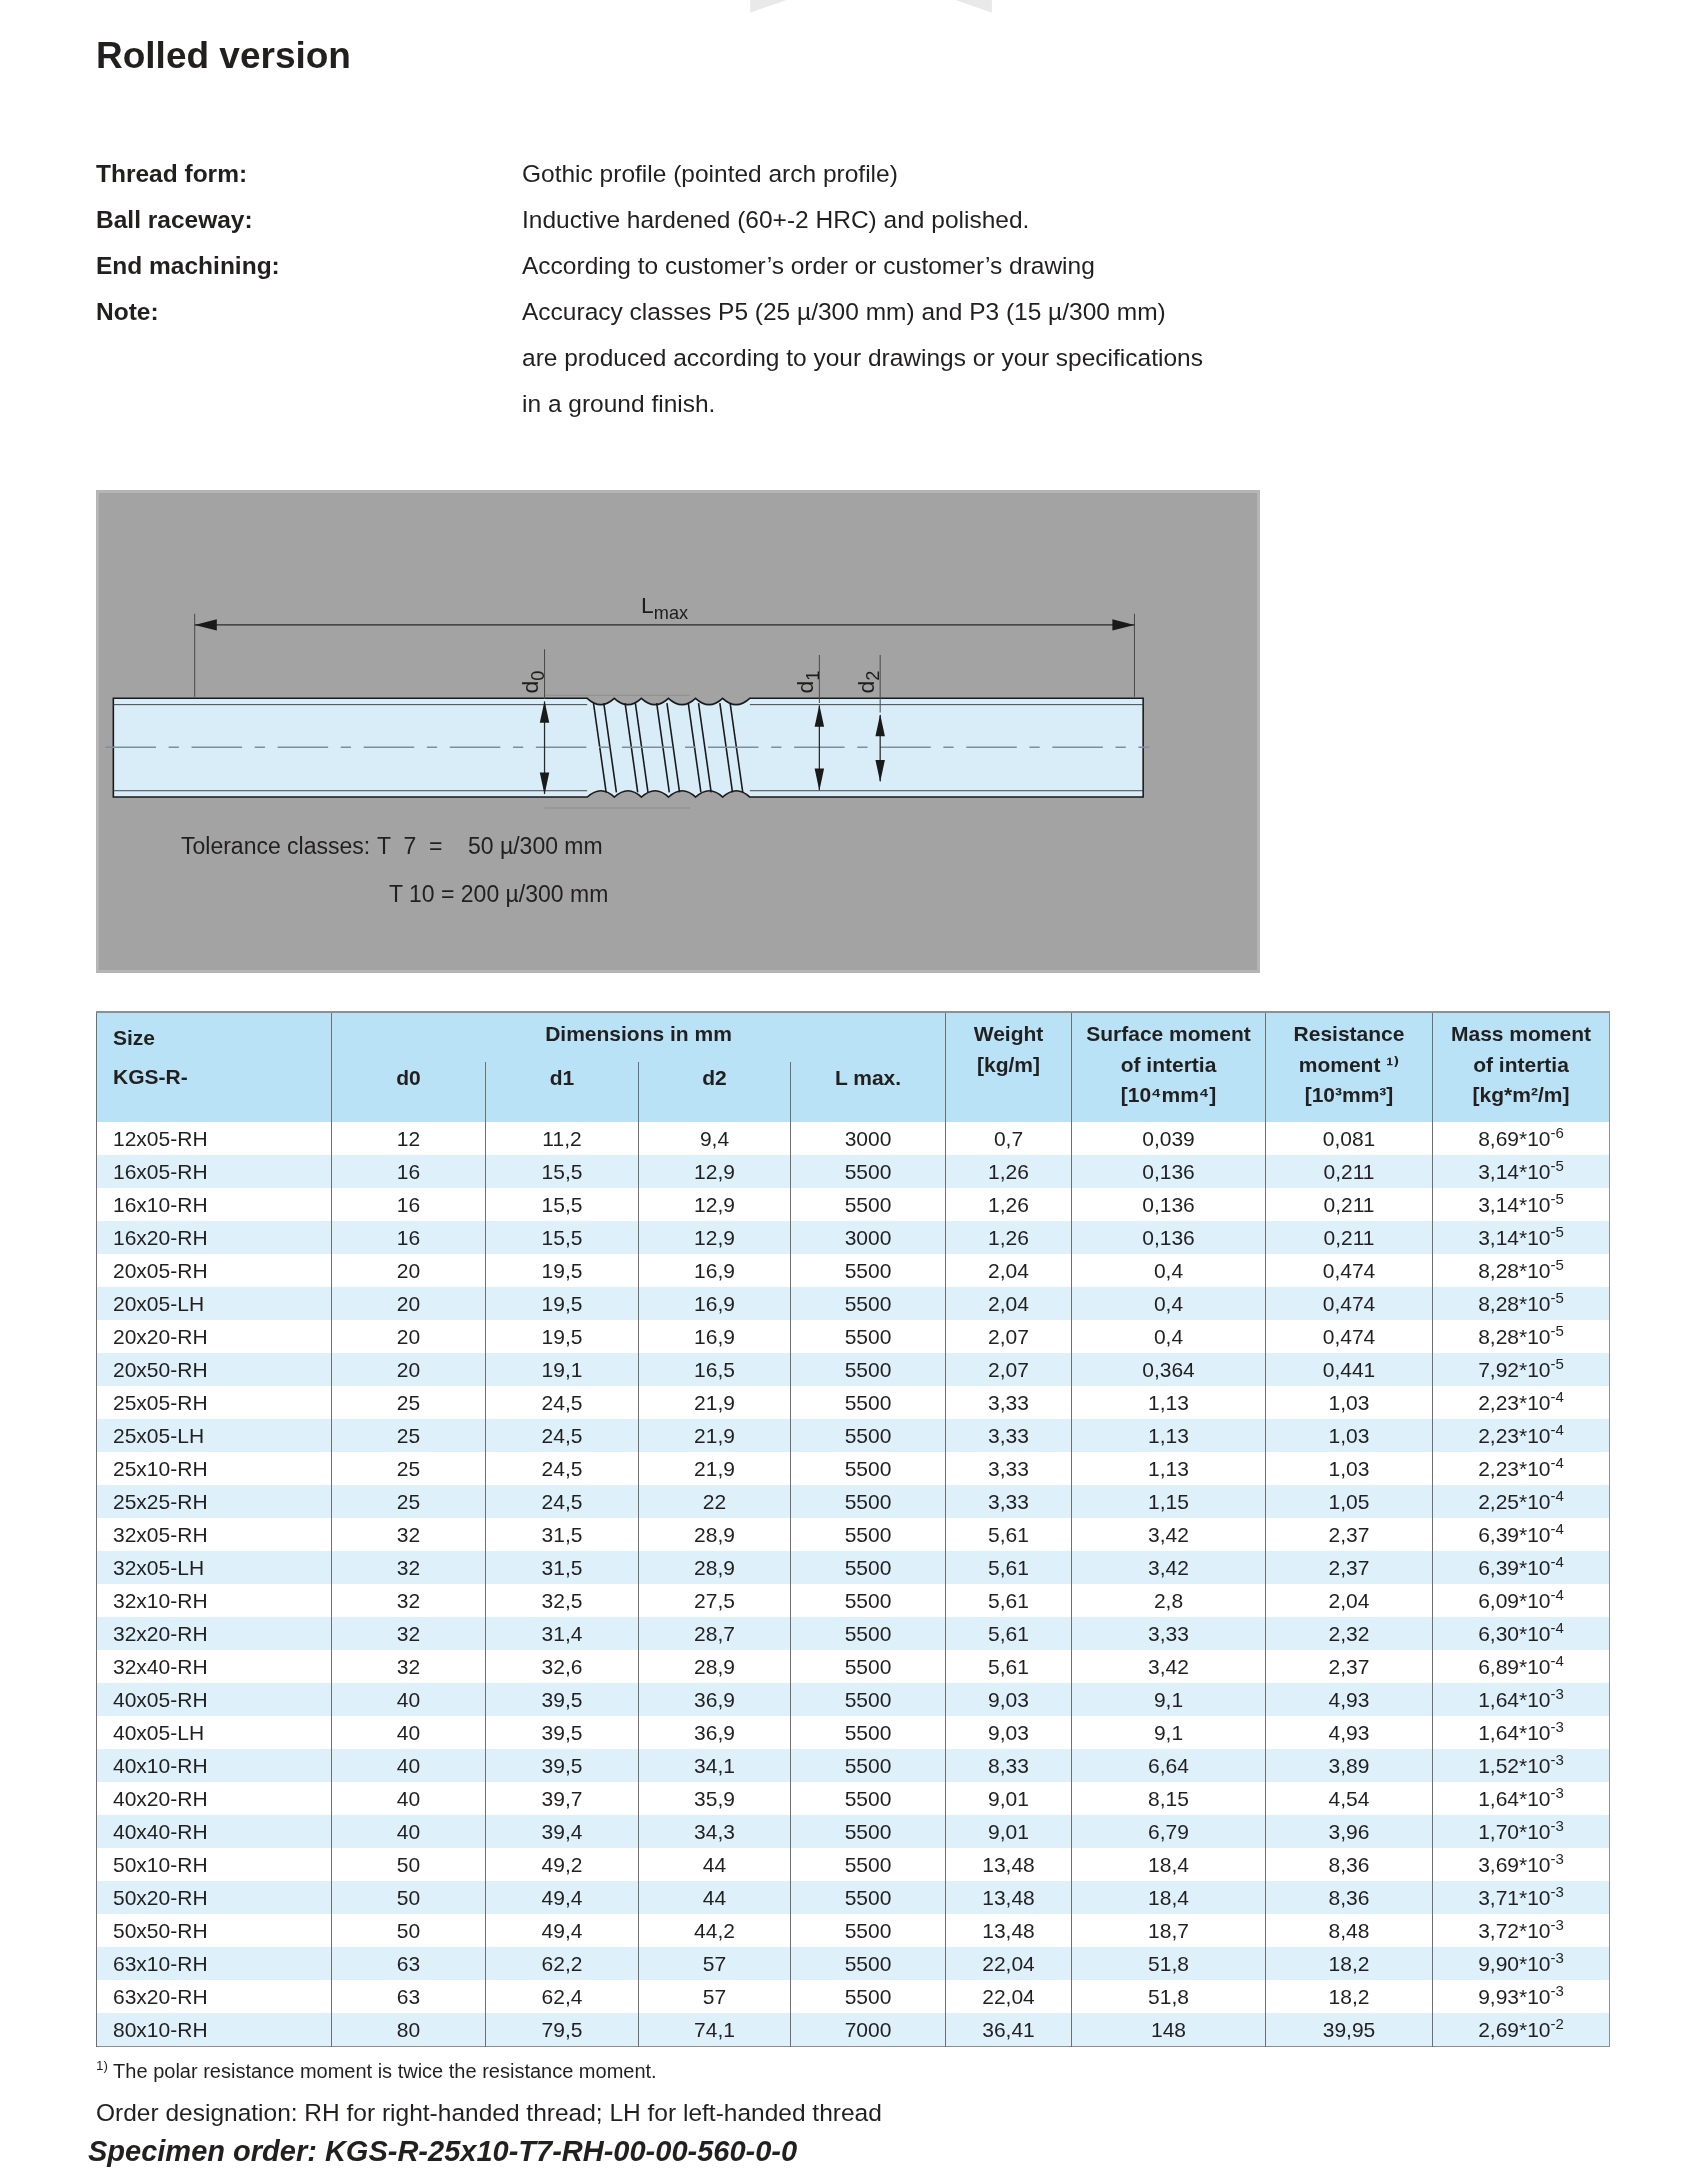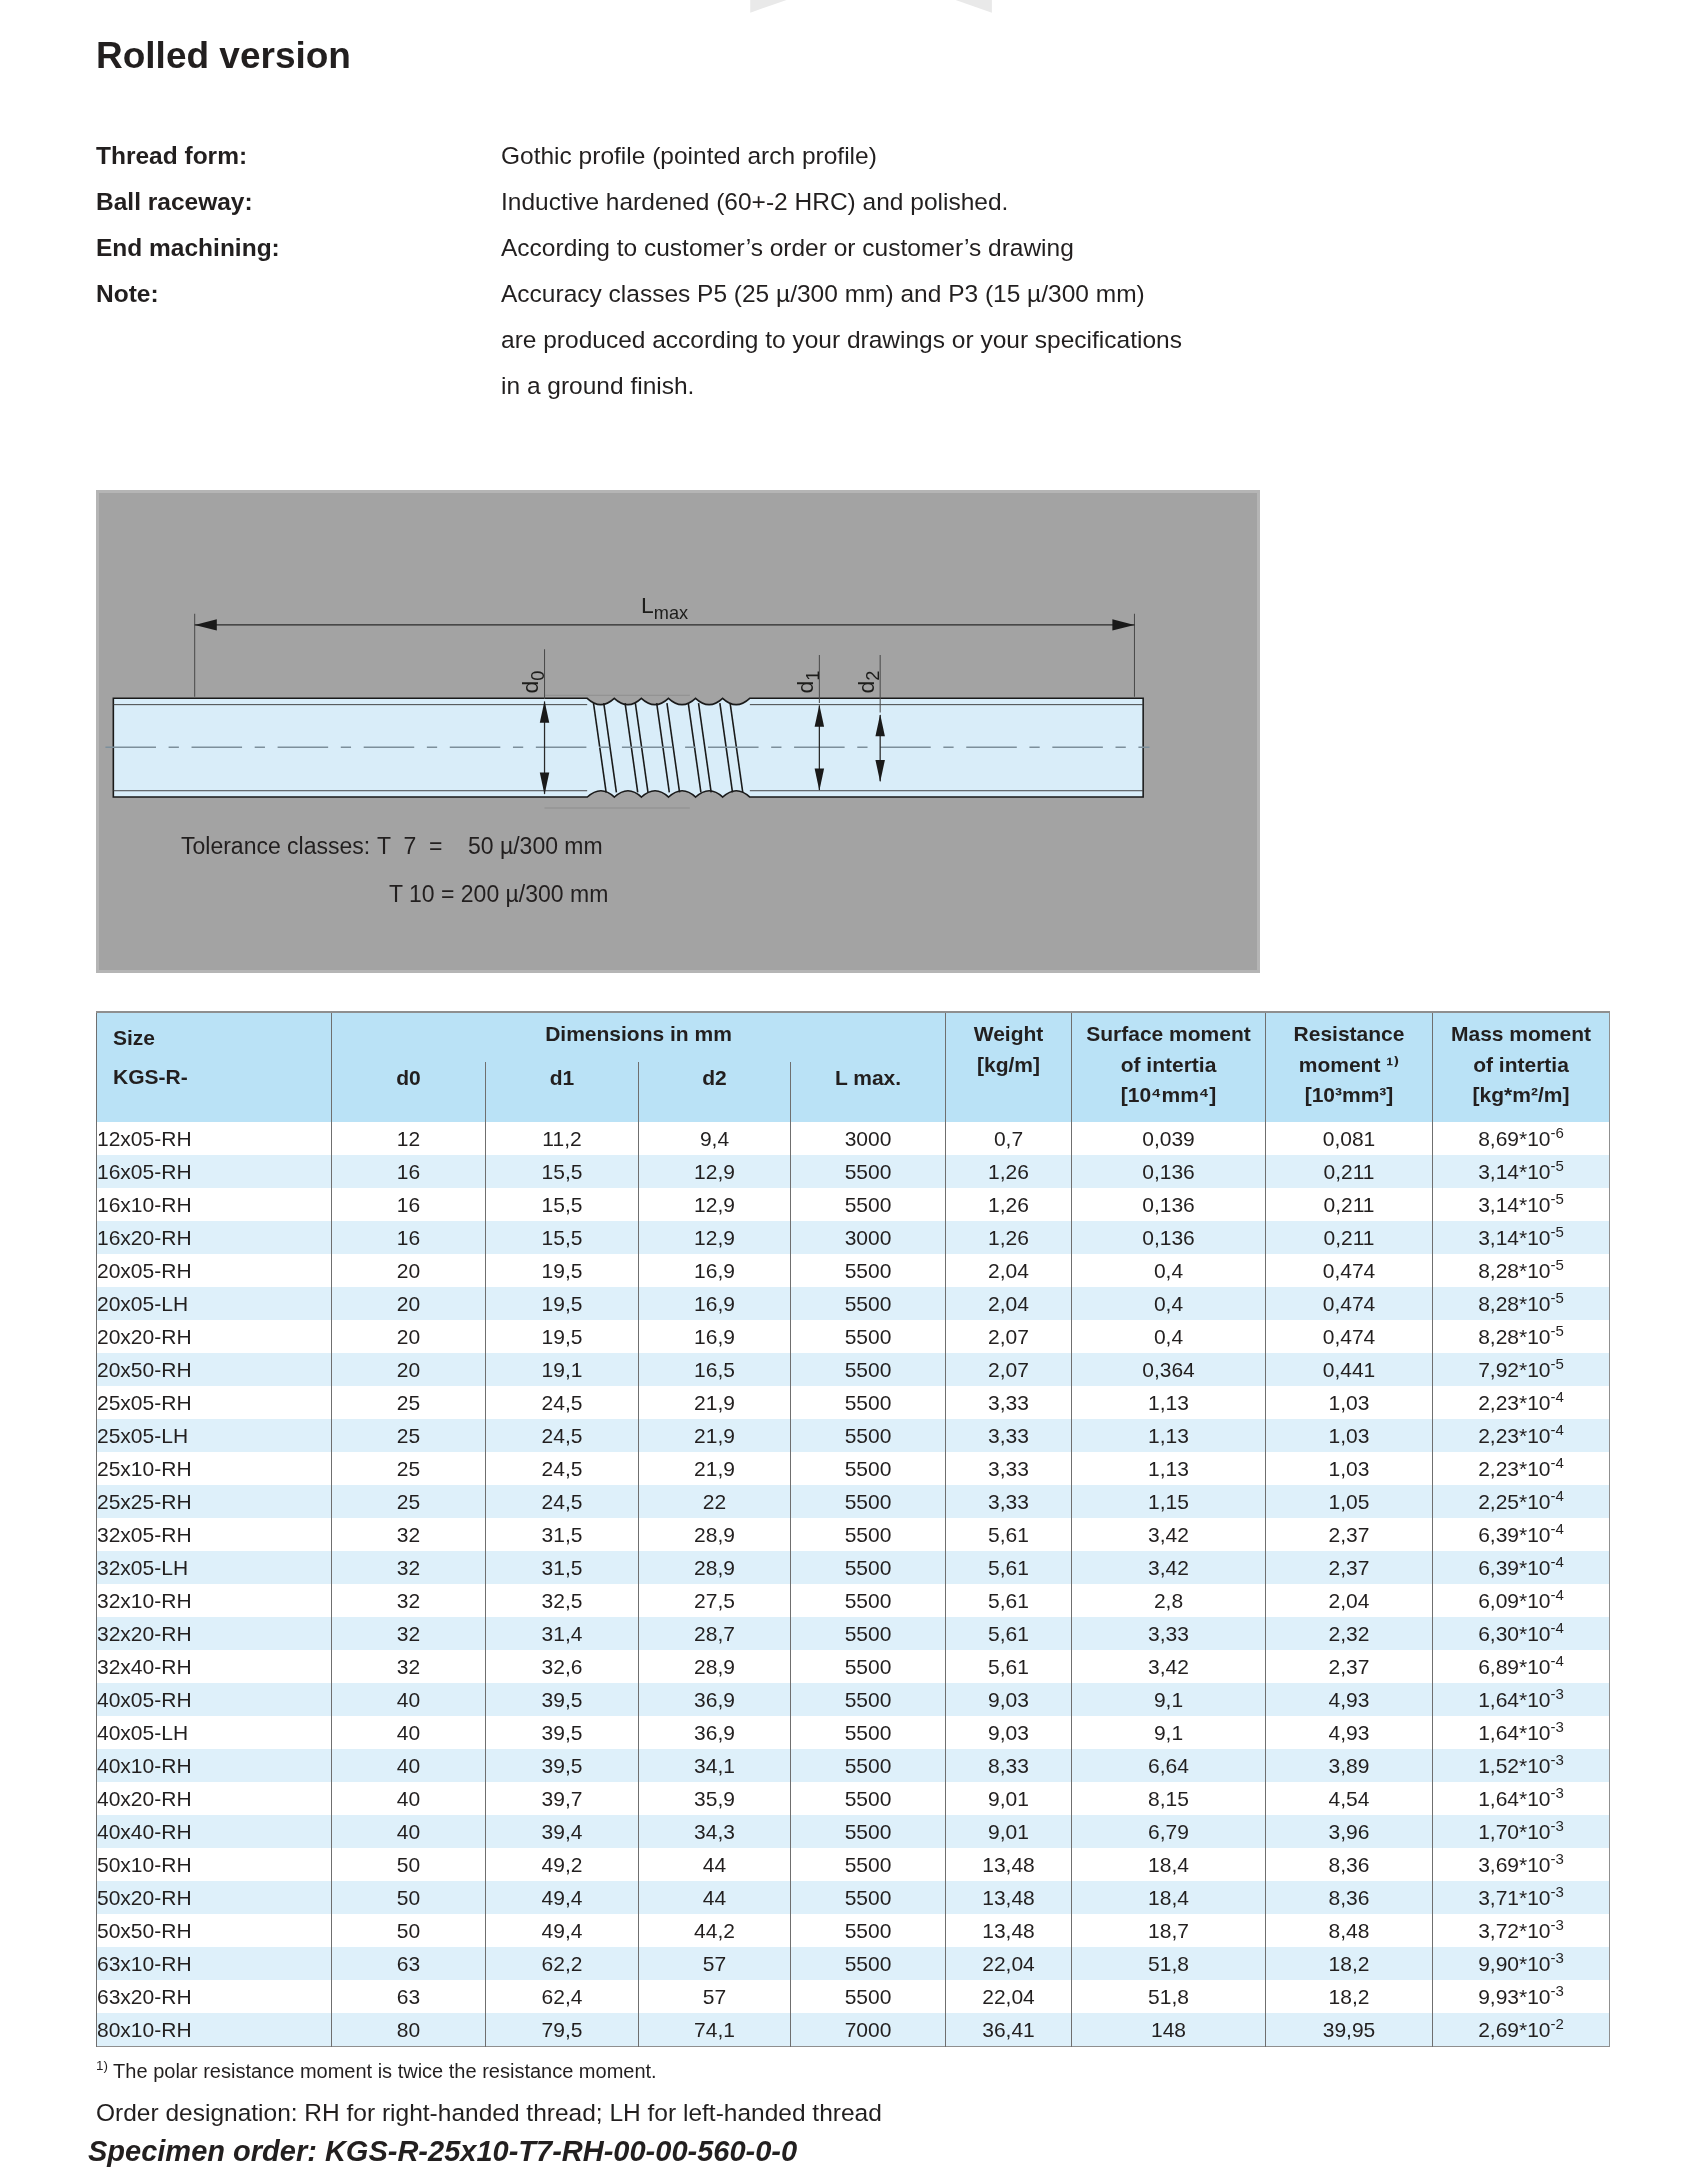--- a/index.html
+++ b/index.html
@@ -13,21 +13,21 @@
   }
   
   .watermark{position:absolute;left:0;top:0;width:1690px;height:19px;}
   
   .title{
     position:absolute;left:96px;top:35px;
     font-size:37px;font-weight:bold;letter-spacing:0;
   }
   
   .specs{position:absolute;left:96px;top:142px;width:1421px;}
-  .spec-row{display:flex;height:46px;align-items:flex-start;}
+  .spec-row{display:flex;height:46px;align-items:flex-end;gap:21px;}
   .spec-label{width:405px;font-size:24.5px;font-weight:bold;flex:0 0 auto;}
   .spec-value{font-size:24.5px;font-weight:normal;}
   
   .figure{
     position:absolute;left:96px;top:490px;
     width:1158px;height:477px;
     border:3.2px solid var(--figure-border,#b5b5b5);
     background:#a3a3a3;
   }
   .figure svg{position:absolute;left:0;top:0;}
@@ -51,21 +51,21 @@
     white-space:pre-line;line-height:1.45;padding-top:6.3px;margin-left:36px;
   }
   .data-table thead th.size-cell{
     text-align:left;padding-left:16px;line-height:1.85;
   }
   .data-table thead tr.r1 th{height:43px;}
   .data-table thead tr.r2 th{height:57px;padding-top:3.2px;line-height:1.2;}
   .data-table tbody td{
     height:33px;text-align:center;vertical-align:middle;background:#ffffff;
   }
-  .data-table tbody td.size{text-align:left;}
+  .data-table tbody td.size{text-align:left;padding-left:16px;}
   .data-table tbody tr:nth-child(even) td{background:var(--stripe-blue,#def0fa);}
   .data-table sup{font-size:15px;line-height:0;}
   
   .footnote{position:absolute;left:96px;top:2058px;font-size:20px;}
   .footnote sup{font-size:13.4px;}
   .order-line{position:absolute;left:96px;top:2099px;font-size:24.5px;}
   .specimen-line{position:absolute;left:88px;top:2135px;font-size:29px;font-weight:bold;font-style:italic;}
   
   .dim{stroke:#2a2a2a;stroke-width:1.6;fill:none;}
   .ext{stroke:#4a4a4a;stroke-width:1.3;fill:none;}

